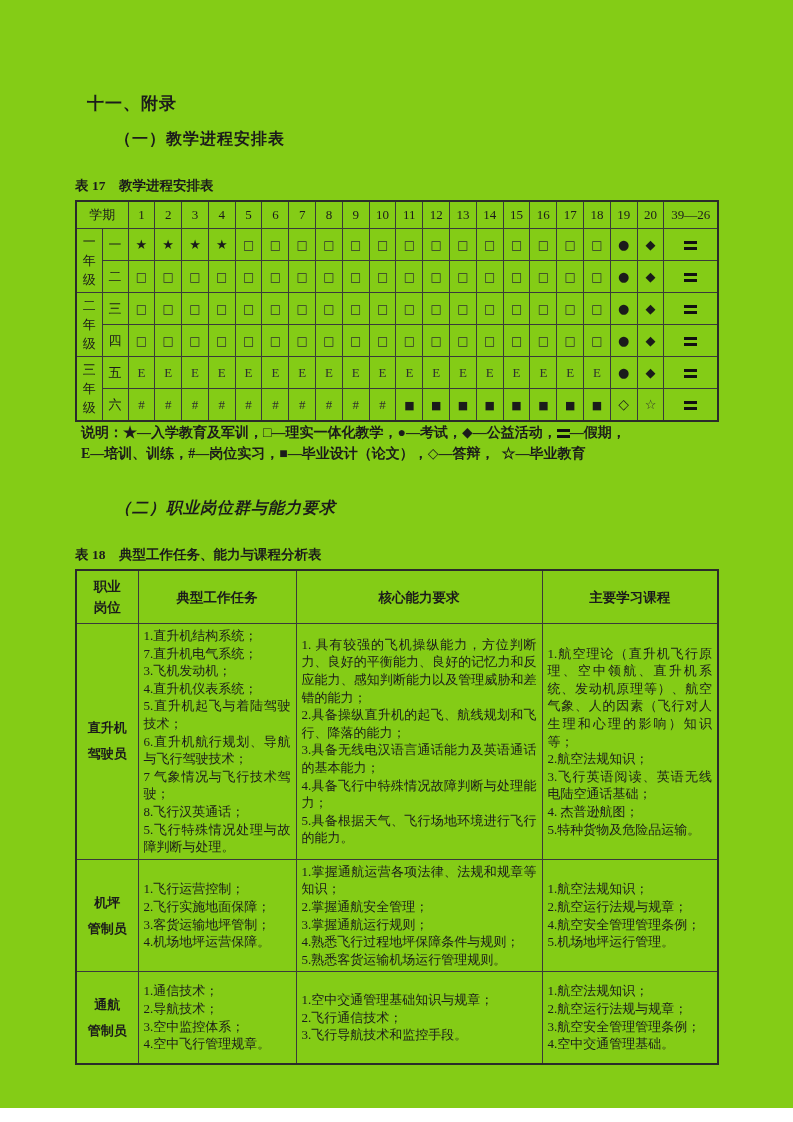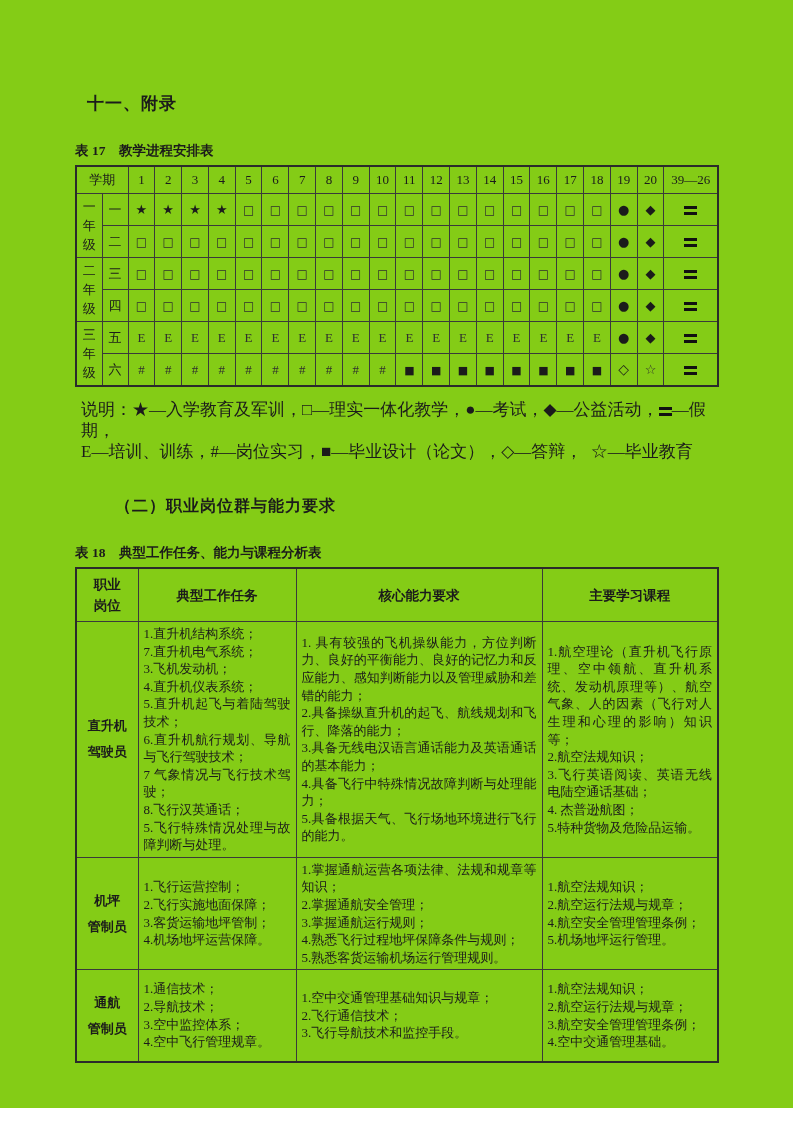--- a/index.html
+++ b/index.html
@@ -19,21 +19,21 @@
     font-size:17px;
     font-weight:bold;
     letter-spacing:1px;
   }
   h2.sub{
     margin:14px 0 0 40px;
     font-size:16px;
     font-weight:bold;
     letter-spacing:1px;
   }
-  h2.sub2{ margin-top:34px; }
+  h2.sub2{ margin-top:34px;font-style:italic; }
   .caption{
     margin-top:27px;
     text-align:left;
     font-size:13.5px;
     font-weight:bold;
   }
   table{
     border-collapse:collapse;
     table-layout:fixed;
     width:642px;
@@ -67,24 +67,25 @@
   .sym-E,.sym-hash{font-family:"Liberation Serif","DejaVu Serif",serif;font-size:13px;color:#2f2f2f;}
   .dbar{
     display:inline-block;
     width:13px;height:9px;
     box-sizing:border-box;
     border-top:3px solid #111;
     border-bottom:3px solid #111;
     vertical-align:middle;
   }
   .legend{
-    margin:12px 0 0 6px;
-    font-size:17px;
+    margin:0 0 0 6px;
+    font-size:14px;
     line-height:21px;
     width:636px;
+    font-weight:bold;
   }
   .legend-line{white-space:pre-wrap;}
   .legend .dbar{vertical-align:-1px;}
   .t18{border:2px solid #2b2b2b;padding-left:12px;}
   .t18 th{
     border:1px solid #3a3a3a;
     font-size:13.5px;
     font-weight:bold;
     text-align:center;
     vertical-align:middle;
@@ -111,20 +112,21 @@
   .t18 tr.r3{height:92px;}
   .t18 tr.r2{height:102px;}
 </style>
 </head>
 <body>
 
 <div class="page">
 
   <h1 class="sec">十一、附录</h1>
 
+  <h2 class="sub">（一）教学进程安排表</h2>
 
   <div class="caption">表 17　教学进程安排表</div>
 
   <table class="t17">
     <colgroup id="t17-cols">
         <col style="width: 26px;">
         <col style="width: 26px;">
         <col style="width: 26.8px;">
         <col style="width: 26.8px;">
         <col style="width: 26.8px;">

